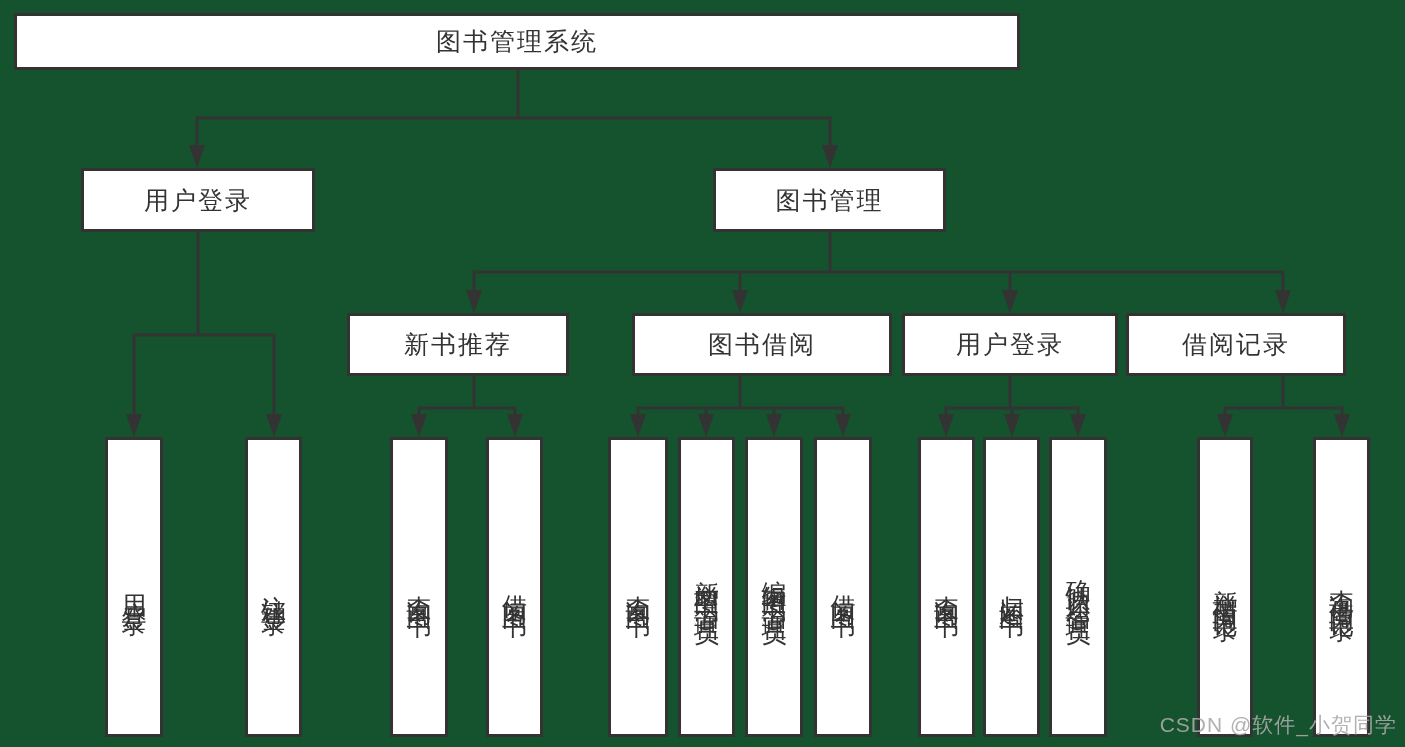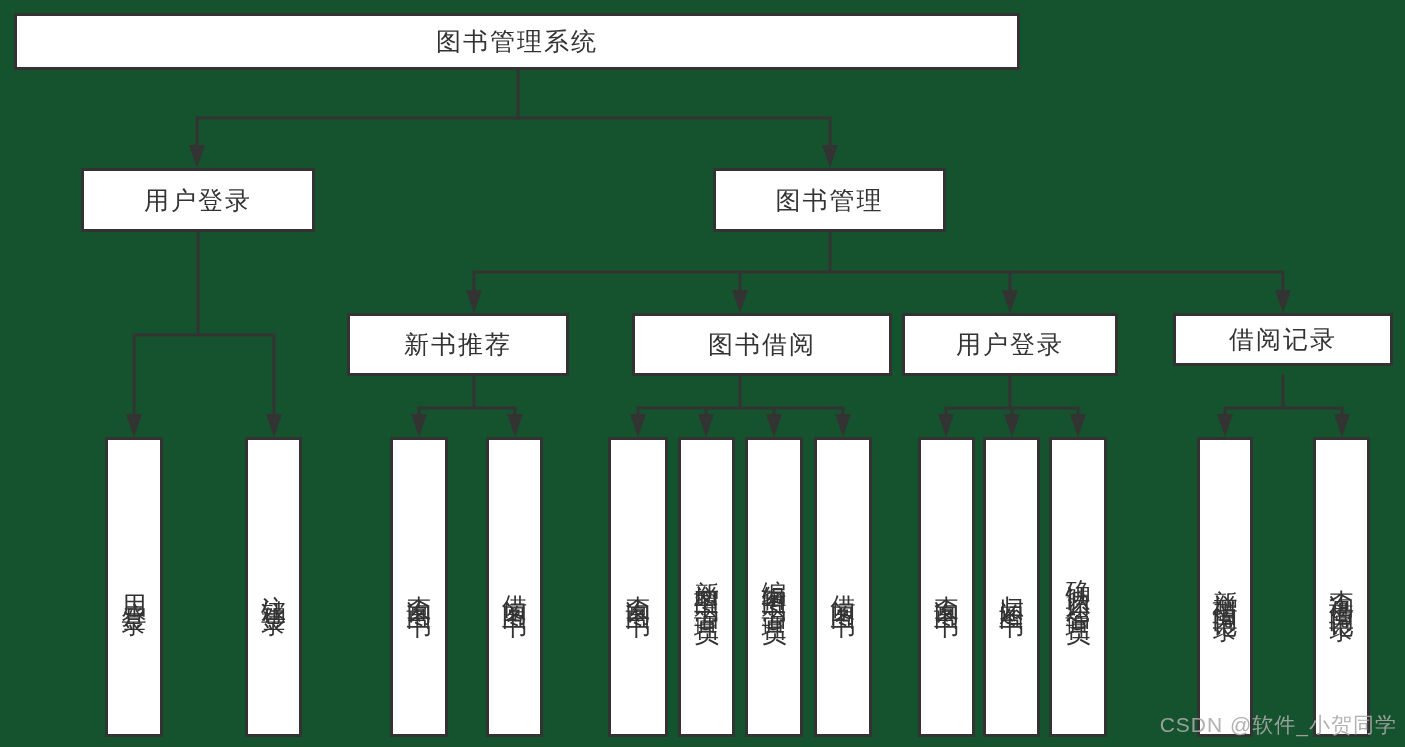--- a/index.html
+++ b/index.html
@@ -77,21 +77,21 @@
 
   <div class="hbox" style="left:347px;top:313px;width:222px;height:63px">
     <span class="lbl">新书推荐</span>
   </div>
   <div class="hbox" style="left:632px;top:313px;width:260px;height:63px">
     <span class="lbl">图书借阅</span>
   </div>
   <div class="hbox" style="left:902px;top:313px;width:216px;height:63px">
     <span class="lbl">用户登录</span>
   </div>
-  <div class="hbox" style="left:1173px;top:313px;width:220px;height:53px">
+  <div class="hbox" style="left:1126px;top:313px;width:220px;height:63px">
     <span class="lbl">借阅记录</span>
   </div>
 
   <div class="vleaf" style="left:105px">
     <span class="vtext">用户登录</span>
   </div>
   <div class="vleaf" style="left:245px;width:57px">
     <span class="vtext">注销登录</span>
   </div>
 

